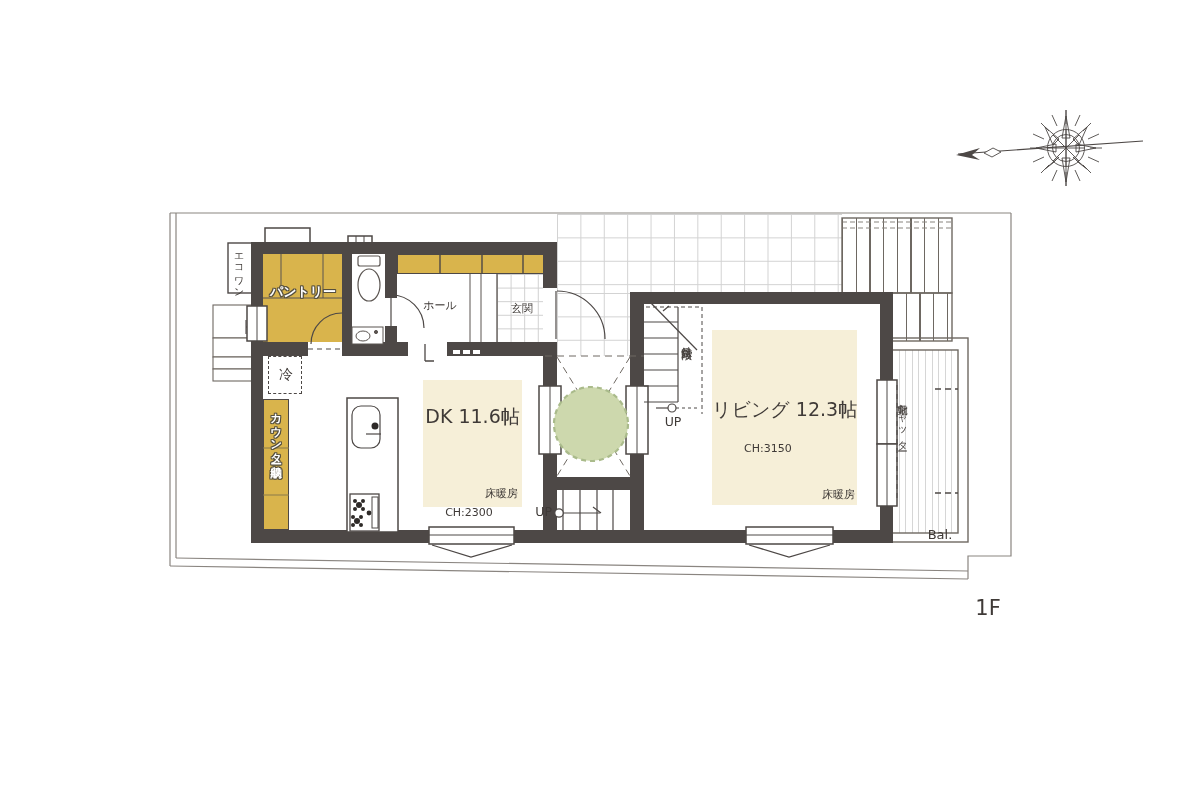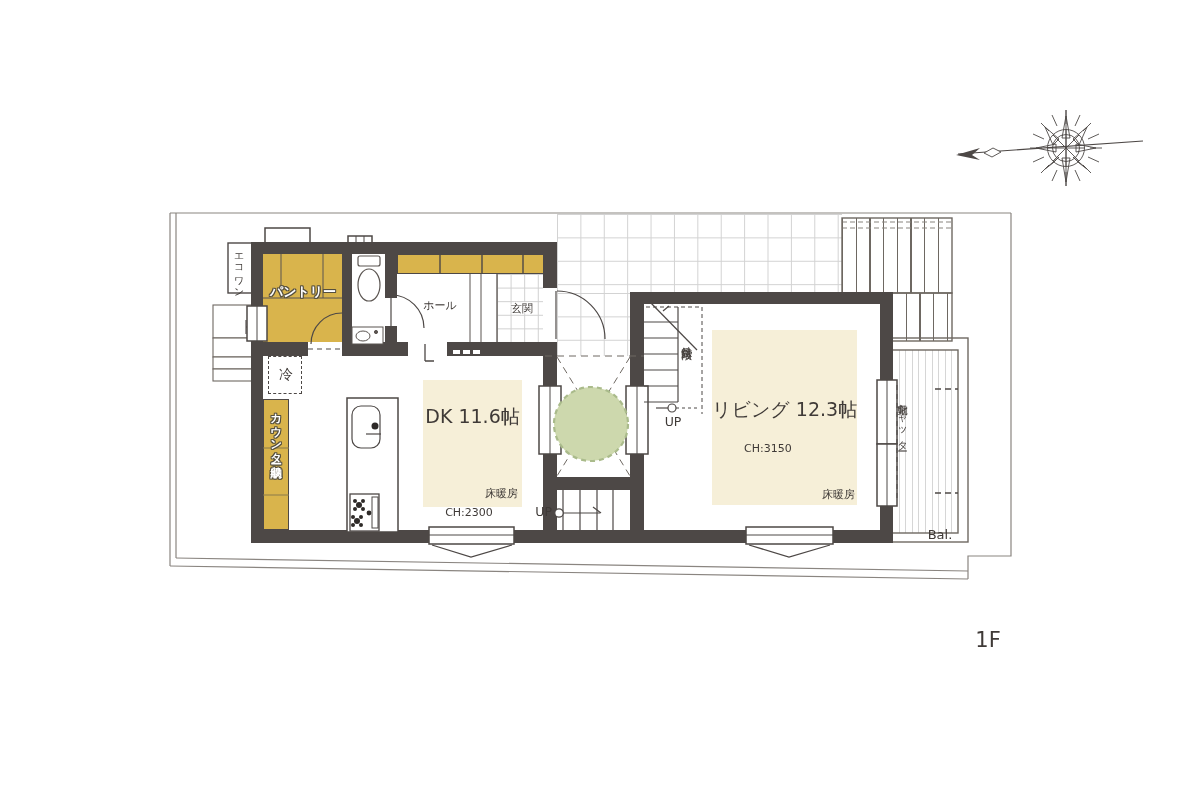--- a/index.html
+++ b/index.html
@@ -242,16 +242,16 @@
   <div class="lbl sm vert" style="left:679px;top:338px;height:80px;letter-spacing:1px;">鉄骨階段</div>
   <div class="lbl" style="left:659px;top:415px;width:28px;text-align:center;font-size:12.5px;">UP</div>
   <div class="lbl" style="left:524px;top:505px;width:28px;text-align:right;font-size:12.5px;">UP</div>
 
   <div class="lbl" style="left:270px;top:366px;width:32px;text-align:center;font-size:14px;">冷</div>
   <div class="lbl vert whiteout" style="left:269px;top:405px;height:124px;font-size:11.5px;letter-spacing:0;">カウンター収納</div>
   <div class="lbl vert" style="left:233px;top:247px;height:44px;font-size:10px;letter-spacing:0;">エコワン</div>
   <div class="lbl vert" style="left:897px;top:397px;height:92px;font-size:10.5px;letter-spacing:0;">電動シャッター</div>
 
   <div class="lbl" style="left:922px;top:528px;width:36px;text-align:center;font-size:13px;">Bal.</div>
-  <div class="lbl" style="left:968px;top:596px;width:40px;text-align:center;font-size:21px;margin-top:32px;">1F</div>
+  <div class="lbl" style="left:968px;top:596px;width:40px;text-align:center;font-size:21px;">1F</div>
 
   <div class="abs" style="left:268px;top:356px;width:34px;height:38px;border:1.6px dashed #4d4846;box-sizing:border-box;"></div>
 </div>
 
 </body></html>

